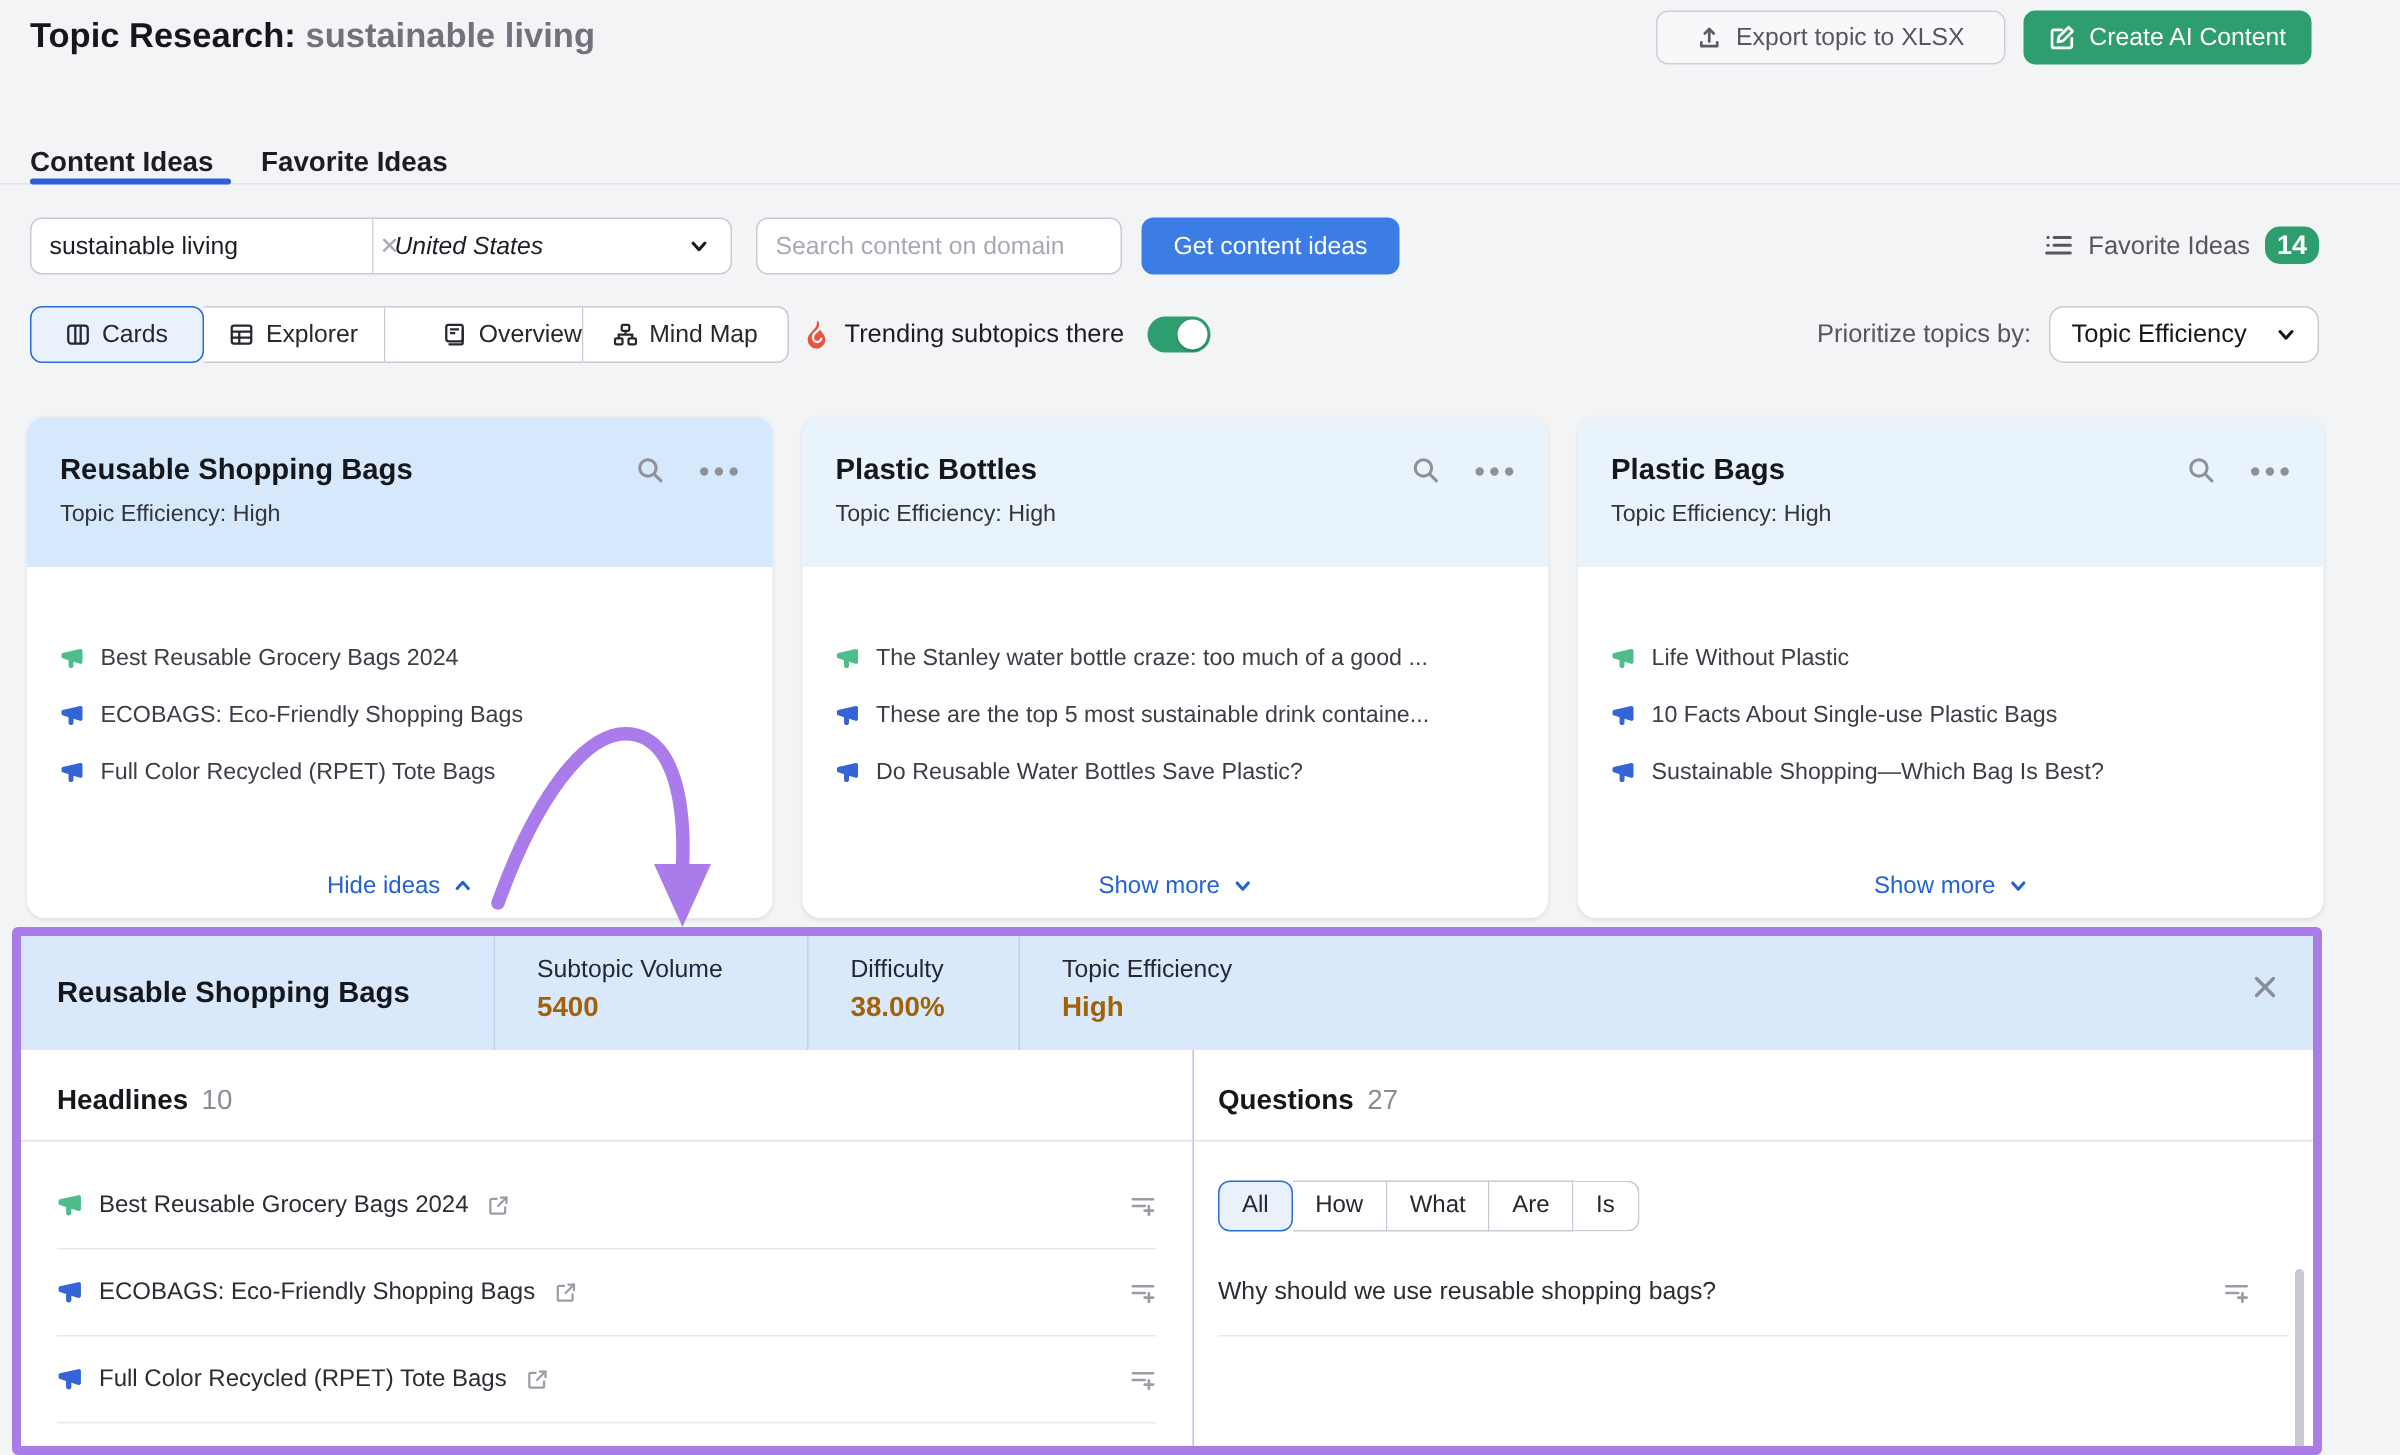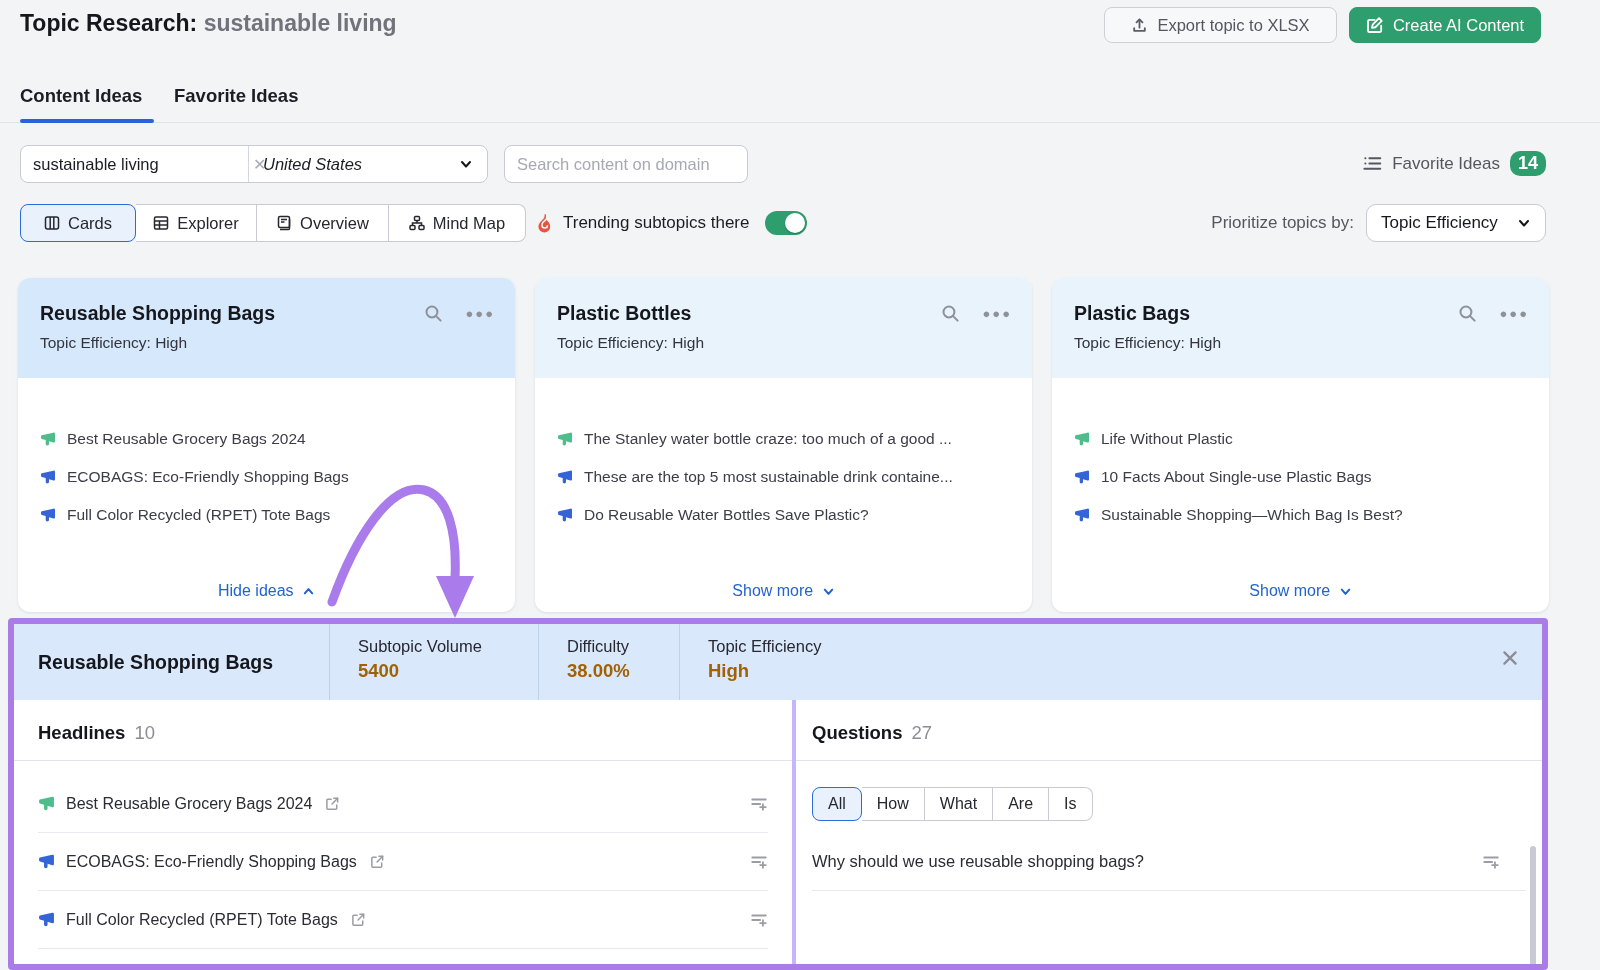--- a/index.html
+++ b/index.html
@@ -8,21 +8,21 @@
 
   
   .page-title { position:absolute; left:20px; top:10px; font-size:23px; font-weight:bold; color:#16171d; }
   .page-title .sub { color:#71727c; font-weight:bold; }
   .btn { display:inline-flex; align-items:center; gap:9px; height:36px; border-radius:8px; font-size:16.5px; cursor:pointer; }
   .export-btn { position:absolute; left:1104px; top:7px; width:233px; justify-content:center; background:#f7f8fa; border:1px solid #cfd0d6; color:#55565f; }
   .create-btn { position:absolute; left:1349px; top:7px; width:192px; justify-content:center; background:#2f9e6e; border:1px solid #2f9e6e; color:#fff; }
 
   
   .tabs { position:absolute; left:0; top:85px; width:1600px; height:38px; border-bottom:1px solid #e2e3e8; }
-  .tab { position:absolute; top:0; font-size:18.5px; font-weight:bold; color:#1c1d24; cursor:pointer; }
+  .tab { position:absolute; top:12px; font-size:18.5px; font-weight:bold; color:#1c1d24; cursor:pointer; }
   .tab-1 { left:20px; } .tab-2 { left:174px; }
   .tab-underline { position:absolute; left:20px; top:34px; width:134px; height:4px; background:#2b62d9; border-radius:2px; }
 
   
   .search-row { position:absolute; left:0; top:145px; width:1600px; height:38px; }
   .kw-group { position:absolute; left:20px; top:0; width:468px; height:38px; background:#fff; border:1px solid #c9cad3; border-radius:8px; display:flex; }
   .kw-input-wrap { width:228px; display:flex; align-items:center; border-right:1px solid #d5d6dd; padding:0 10px 0 12px; }
   .kw-input { flex:1; border:none; outline:none; font-size:16.5px; color:#1c1d24; font-family:inherit; background:transparent; }
   .clear-x { color:#a9aab3; font-size:16px; cursor:pointer; }
   .country-select { flex:1; display:flex; align-items:center; justify-content:space-between; padding:0 14px; font-size:16.5px; cursor:pointer;font-style:italic; }
@@ -33,21 +33,21 @@
   .fav-ideas .lbl { font-size:17px; color:#55565f; }
   .badge { background:#2f9e6e; color:#fff; font-size:18px; font-weight:bold; border-radius:10px; padding:2px 8px; }
 
   
   .controls-row { position:absolute; left:0; top:204px; width:1600px; height:40px; }
   .seg { position:absolute; left:20px; top:0; display:flex; height:38px; }
   .seg-btn { display:flex; align-items:center; justify-content:center; gap:8px; background:#fff; border:1px solid #c9cad3; border-left:none; font-size:16.5px; color:#26272f; cursor:pointer; }
   .seg-btn:first-child { border-left:1px solid #c9cad3; border-radius:8px 0 0 8px; }
   .seg-btn:last-child { border-radius:0 8px 8px 0; }
   .seg-btn.active { background:#e9f1fd; border:1px solid #2b6cd9; border-radius:8px; }
-  .w-cards{width:116px;} .w-explorer{width:121px;} .w-overview{width:132px;} .w-mindmap{width:137px;}
+  .w-cards{width:116px;} .w-explorer{width:121px;} .w-overview{width:132px;justify-content:flex-end;} .w-mindmap{width:137px;}
   .trending { position:absolute; left:535px; top:7px; display:flex; align-items:center; gap:10px; }
   .trending .lbl { font-size:17px; color:#1c1d24; }
   .toggle { width:42px; height:24px; border-radius:12px; background:#2f9e6e; position:relative; cursor:pointer; margin-left:6px; }
   .toggle .knob { position:absolute; right:2px; top:2px; width:20px; height:20px; border-radius:50%; background:#fff; box-shadow:0 1px 2px rgba(0,0,0,.25); }
   .prioritize { position:absolute; right:54px; top:0; display:flex; align-items:center; gap:12px; }
   .prioritize .lbl { font-size:17px; color:#55565f; }
   .dropdown { width:180px; height:38px; background:#fff; border:1px solid #c9cad3; border-radius:10px; display:flex; align-items:center; justify-content:space-between; padding:0 14px; font-size:17px; color:#16171d; cursor:pointer; }
 
   
   .card { position:absolute; top:278px; width:497px; height:334px; background:#fff; border-radius:12px; box-shadow:0 1px 3px rgba(25,30,50,.10); }
@@ -72,21 +72,21 @@
   .panel { position:absolute; left:8px; top:618px; width:1540px; height:352px; background:#fff; border:6px solid #a97ce8; border-radius:4px; overflow:hidden; z-index:5; }
   .panel-head { display:flex; background:#d9e9fb; height:76px; position:relative; }
   .ph-title { width:315px; display:flex; align-items:center; padding-left:24px; font-size:19.5px; font-weight:bold; color:#16171d; }
   .ph-stat { border-left:1px solid #bcd2ea; padding:13px 0 0 28px; }
   .ph-stat .s-lbl { font-size:16.5px; color:#262730; }
   .ph-stat .s-val { font-size:18.5px; font-weight:bold; color:#a16207; margin-top:4px; }
   .st-1{width:209px;} .st-2{width:141px;} .st-3{width:220px;}
   .panel-close { position:absolute; right:22px; top:24px; cursor:pointer; }
 
   .panel-body { display:flex; height:264px; position:relative; }
-  .col-left { width:782px; border-right:4px solid #c4b5fd; }
+  .col-left { width:782px; border-right:1px solid #c4b5fd; }
   .col-right { flex:1; position:relative; }
   .col-header { display:flex; align-items:baseline; gap:9px; height:61px; border-bottom:1px solid #e2e3e8; padding:22px 24px 0 24px; }
   .col-header .h-ttl { font-size:18.5px; font-weight:bold; color:#16171d; }
   .col-header .h-cnt { font-size:18.5px; color:#8b8c95; }
   .col-right .col-header { padding-left:16px; }
 
   .hl-list { margin:14px 24px 0 24px; }
   .hl-row { display:flex; align-items:center; gap:11px; height:58px; border-bottom:1px solid #e8e9ee; font-size:16px; color:#2b2c34; }
   .ext-icon { color:#9b9ca6; margin-left:2px; }
   .add-icon { margin-left:auto; color:#9b9ca6; cursor:pointer; }
@@ -147,20 +147,21 @@
     <div class="country-select">
       <span>United States</span>
       <span class="icon">
         <svg width="14" height="14" viewBox="0 0 14 14" fill="none" stroke="#16171d" stroke-width="2" stroke-linecap="round" stroke-linejoin="round">
             <path d="M3 5 7 9.5 11 5"></path>
           </svg>
       </span>
     </div>
   </div>
   <input class="domain-input" placeholder="Search content on domain" style="">
+  <button class="get-ideas-btn">Get content ideas</button>
   <div class="fav-ideas">
     <span class="icon">
       <svg width="19" height="19" viewBox="0 0 16 16" fill="none" stroke="#55565f" stroke-width="1.7" stroke-linecap="round">
           <circle cx="2" cy="3.6" r="0.9" fill="#55565f" stroke="none"></circle>
           <circle cx="2" cy="8" r="0.9" fill="#55565f" stroke="none"></circle>
           <path d="M5.4 3.6H14.5"></path>
           <path d="M5.4 8H14.5"></path>
           <path d="M1.2 12.4H14.5"></path>
         </svg>
     </span>

